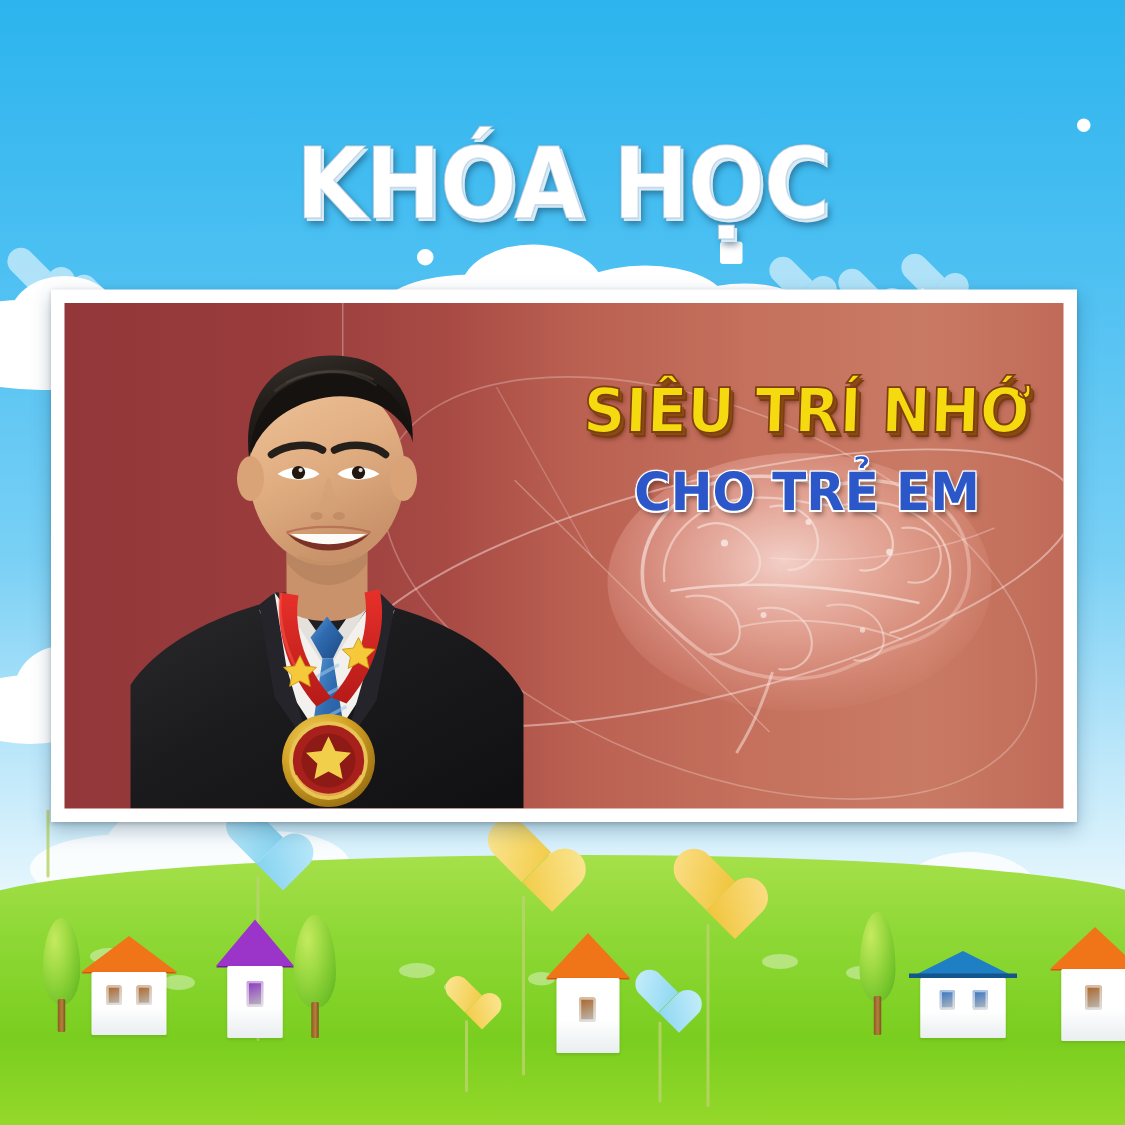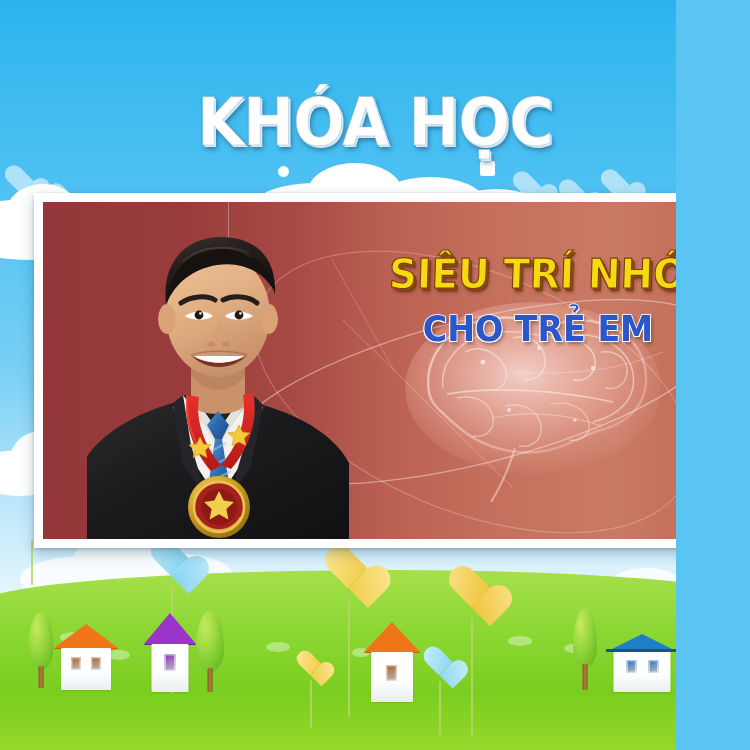--- a/index.html
+++ b/index.html
@@ -3,21 +3,21 @@
 <meta charset="utf-8">
 <style>
   * { margin:0; padding:0; box-sizing:border-box; }
   html,body { width:750px; height:750px; overflow:hidden; }
   body {
     font-family:"Liberation Sans", sans-serif;
     background:#5ac4f2;
     position:relative;
   }
 
-  #stage { position:absolute; inset:0; width:676px; height:750px; overflow:hidden; }
+  #stage { position:absolute; inset:0; width:750px; height:750px; overflow:hidden; }
 
   
   .sky {
     position:absolute; left:0; top:0; width:750px; height:600px;
     background:linear-gradient(180deg,#2cb4ee 0%, #4dc0f2 30%, #79d0f5 62%, #bfe8fa 85%, #e8f7fd 100%);
   }
   .sky-dot {
     position:absolute; border-radius:50%; background:#ffffff;
   }
 

